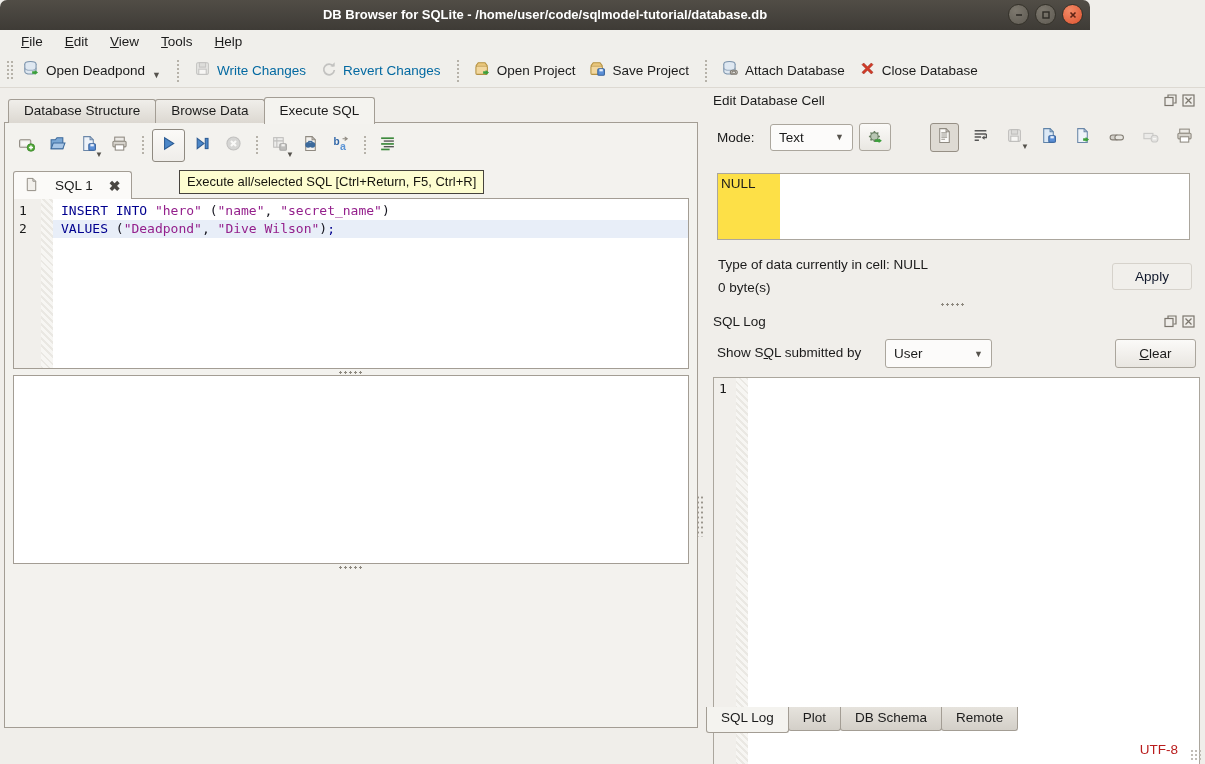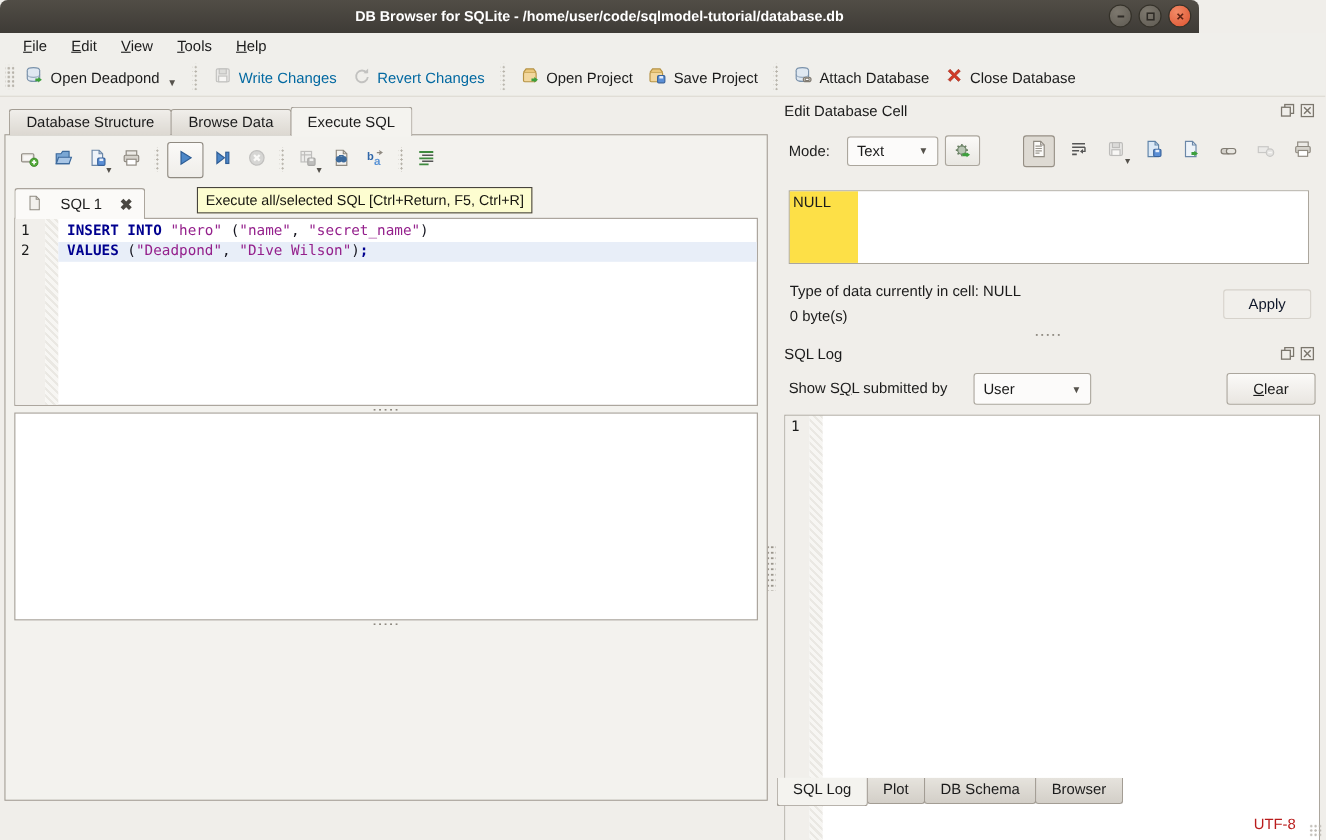--- a/index.html
+++ b/index.html
@@ -33,21 +33,21 @@
   .sbtn .dd{position:absolute;right:-1px;bottom:0;font-size:8px;color:#55524c}
   .ssep{width:5px;height:22px;margin:0 5px;background-image:radial-gradient(circle,#b6b2a9 .9px,transparent 1.1px);background-size:4px 4px;background-position:1px 1px}
   .sqltab{position:absolute;left:8px;top:48px;height:28px;background:#fbfaf8;border:1px solid #a39d94;border-bottom:none;border-radius:3px 3px 0 0;display:flex;align-items:center;gap:16px;padding:0 10px;z-index:2}
   .sqltab .x{font-weight:bold;color:#4a4742;font-size:14px}
   .editor{position:absolute;left:8px;top:75px;width:676px;height:171px;border:1px solid #a39d94;background:#fff;display:flex;font-family:"DejaVu Sans Mono",monospace;font-size:13px;line-height:18px;z-index:1}
   .gcol{width:27px;background:#f1efeb;color:#1a1a1a;padding:3px 0 0 5px}
   .hcol{width:12px;background:repeating-linear-gradient(45deg,#eae8e3 0 2px,#f7f6f3 2px 5px)}
   .ccol{flex:1;padding-top:3px}
   .cline{height:18px;white-space:pre;padding-left:8px}
   .cline.current{background:#e8eef8}
-  .tk-kw{color:#00008f;font-weight:bold}
+  .tk-kw{color:#00008f;font-weight:normal}
   .tk-id{color:#94208c}
   .tk-pt{color:#14141e}
   .hsplit{position:absolute;left:8px;width:676px;height:6px;display:flex;align-items:center;justify-content:center}
   .dots{width:26px;height:3px;background-image:radial-gradient(circle,#8d887f 1px,transparent 1.2px);background-size:5px 3px}
   .middle-pane{position:absolute;left:8px;top:252px;width:676px;height:189px;border:1px solid #a39d94;background:#fff}
   .results-pane{position:absolute;left:8px;top:447px;width:676px;height:154px;border:1px solid #a39d94;background:#fff;font-family:"DejaVu Sans Mono",monospace;font-size:13px;color:#8f8d88;padding:5px 8px}
   .tooltip{position:absolute;left:174px;top:47px;background:#fdfdd0;border:1px solid #46433d;padding:3px 7px 4px 7px;font-size:13px;color:#16150f;z-index:9;white-space:nowrap}
   .vhandle{position:absolute;left:698px;top:495px;width:7px;height:42px;background-image:radial-gradient(circle,#9b968d 1px,transparent 1.2px);background-size:4px 5px;background-position:2px 0}
   
   .dock{position:absolute;left:704px;top:90px;width:497px;height:646px}
@@ -456,21 +456,21 @@
     <div class="log-box">
       <div class="log-g">1</div>
       <div class="log-h"></div>
       <div style="flex:1;background:#fff"></div>
     </div>
 
     <div class="dock-tabs" id="dock-tabs">
         <div class="dtab active">SQL Log</div>
         <div class="dtab">Plot</div>
         <div class="dtab">DB Schema</div>
-        <div class="dtab">Browser</div>
+        <div class="dtab">Remote</div>
       </div>
   </div>
 
   <div class="statusbar">
     <span class="enc">UTF-8</span>
     <span class="grip"></span>
   </div>
 
 </div>
 

